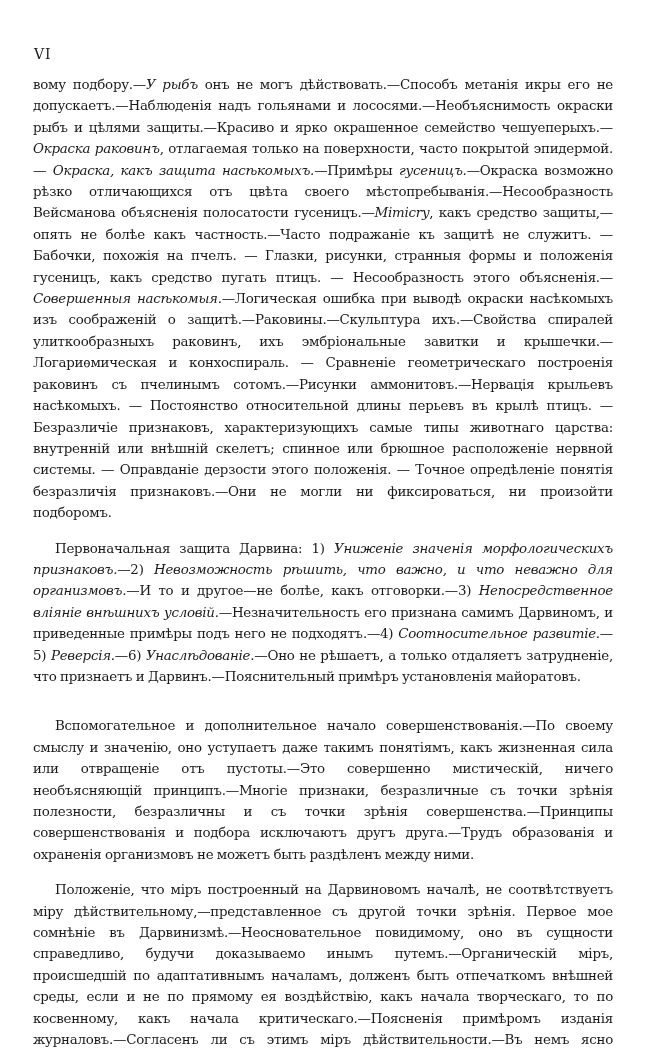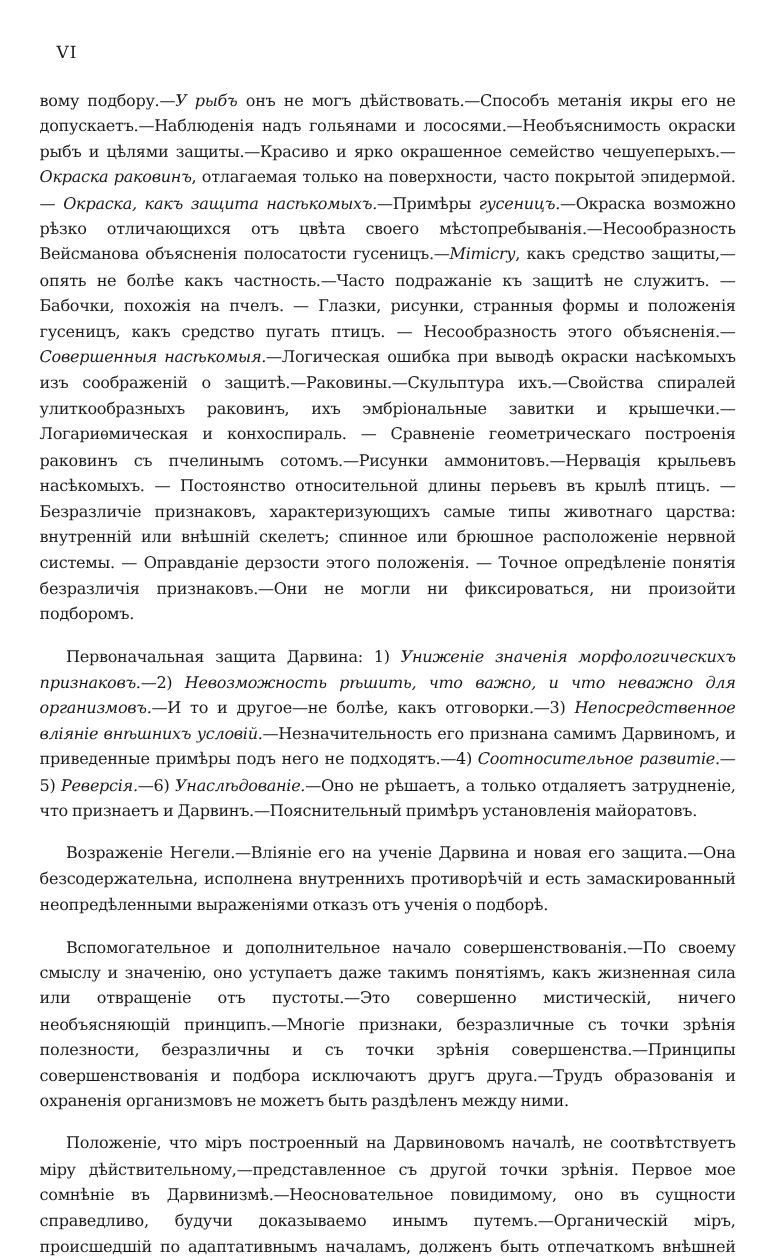--- a/index.html
+++ b/index.html
@@ -2,22 +2,22 @@
 <html><head>
 <meta charset="utf-8">
 <style>
   html, body { margin: 0; padding: 0; background: #ffffff; }
   body {
     width: 650px; height: 1048px; overflow: hidden; position: relative;
     font-family: "DejaVu Serif", "Liberation Serif", serif;
     color: #1a1a1a;
   }
   .page-number {
-    position: absolute; left: 34px; top: 36px;
-    font-size: 14px; letter-spacing: 1px; margin-left: 13px;
+    position: absolute; left: 34px; top: 46px;
+    font-size: 14px; letter-spacing: 1px;
   }
   .content {
     position: absolute; left: 33px; top: 74px; width: 580px;
   }
   .para {
     margin: 0;
     font-size: 13.4px;
     line-height: 21.4px;
     text-align: justify;
     letter-spacing: -0.25px;
@@ -31,19 +31,18 @@
 </head>
 <body>
 
 <div class="page-number">VI</div>
 
 <div class="content">
   <p class="para"><span>вому подбору.—</span><span class="i">У рыбъ</span><span> онъ не могъ дѣйствовать.—Способъ метанія икры его не допускаетъ.—Наблюденія надъ гольянами и лососями.—Необъяснимость окраски рыбъ и цѣлями защиты.—Красиво и ярко окрашенное семейство чешуеперыхъ.—</span><span class="i">Окраска раковинъ</span><span>, отлагаемая только на поверхности, часто покрытой эпидермой. — </span><span class="i">Окраска, какъ защита насѣкомыхъ.</span><span>—Примѣры </span><span class="i">гусеницъ.</span><span>—Окраска возможно рѣзко отличающихся отъ цвѣта своего мѣстопребыванія.—Несообразность Вейсманова объясненія полосатости гусеницъ.—</span><span class="i">Mimicry</span><span>, какъ средство защиты,—опять не болѣе какъ частность.—Часто подражаніе къ защитѣ не служитъ. — Бабочки, похожія на пчелъ. — Глазки, рисунки, странныя формы и положенія гусеницъ, какъ средство пугать птицъ. — Несообразность этого объясненія.—</span><span class="i">Совершенныя насѣкомыя.</span><span>—Логическая ошибка при выводѣ окраски насѣкомыхъ изъ соображеній о защитѣ.—</span><span class="b">Раковины.</span><span>—Скульптура ихъ.—Свойства спиралей улиткообразныхъ раковинъ, ихъ эмбріональные завитки и крышечки.—Логариѳмическая и конхоспираль. — Сравненіе геометрическаго построенія раковинъ съ пчелинымъ сотомъ.—Рисунки аммонитовъ.—</span><span class="b">Нервація крыльевъ насѣкомыхъ. — Постоянство относительной длины перьевъ въ крылѣ птицъ. — Безразличіе признаковъ, характеризующихъ самые типы животнаго царства:</span><span> внутренній или внѣшній скелетъ; спинное или брюшное расположеніе нервной системы. — Оправданіе дерзости этого положенія. — Точное опредѣленіе понятія безразличія признаковъ.—Они не могли ни фиксироваться, ни произойти подборомъ.</span></p>
   <div class="gap"></div>
   <p class="para indent"><span class="b">Первоначальная защита Дарвина:</span><span> 1) </span><span class="i">Униженіе значенія морфологическихъ признаковъ.</span><span>—2) </span><span class="i">Невозможность рѣшить, что важно, и что неважно для организмовъ.</span><span>—И то и другое—не болѣе, какъ отговорки.—3) </span><span class="i">Непосредственное вліяніе внѣшнихъ условій.</span><span>—Незначительность его признана самимъ Дарвиномъ, и приведенные примѣры подъ него не подходятъ.—4) </span><span class="i">Соотносительное развитіе.</span><span>—5) </span><span class="i">Реверсія.</span><span>—6) </span><span class="i">Унаслѣдованіе.</span><span>—Оно не рѣшаетъ, а только отдаляетъ затрудненіе, что признаетъ и Дарвинъ.—Пояснительный примѣръ установленія майоратовъ.</span></p>
   <div class="gap"></div>
-  <p class="para indent"><span class="b">Возраженіе Негели.—Вліяніе его на ученіе Дарвина и новая его защита.</span><span>—Она безсодержательна, исполнена внутреннихъ противорѣчій и есть замаскированный неопредѣленными выраженіями отказъ отъ ученія о подборѣ.</span></p>
   <div class="gap"></div>
   <p class="para indent"><span class="b">Вспомогательное и дополнительное начало совершенствованія.</span><span>—По своему смыслу и значенію, оно уступаетъ даже такимъ понятіямъ, какъ жизненная сила или отвращеніе отъ пустоты.—Это совершенно мистическій, ничего необъясняющій принципъ.—Многіе признаки, безразличные съ точки зрѣнія полезности, безразличны и съ точки зрѣнія совершенства.—Принципы совершенствованія и подбора исключаютъ другъ друга.—Трудъ образованія и охраненія организмовъ не можетъ быть раздѣленъ между ними.</span></p>
   <div class="gap"></div>
   <p class="para indent"><span class="b">Положеніе, что міръ построенный на Дарвиновомъ началѣ, не соотвѣтствуетъ міру дѣйствительному,—представленное съ другой точки зрѣнія.</span><span> Первое мое сомнѣніе въ Дарвинизмѣ.—Неосновательное повидимому, оно въ сущности справедливо, будучи доказываемо инымъ путемъ.—Органическій міръ, происшедшій по адаптативнымъ началамъ, долженъ быть отпечаткомъ внѣшней среды, если и не по прямому ея воздѣйствію, какъ начала творческаго, то по косвенному, какъ начала критическаго.—Поясненія примѣромъ изданія журналовъ.—Согласенъ ли съ этимъ міръ дѣйствительности.—Въ немъ ясно выражено преобладаніе начала морфологическаго.—Почему дѣленіе и группировка организмовъ по приноровительнымъ типамъ представляется намъ нелѣпымъ.—Единственное возможно возраженіе противъ моего довода.—Опроверженіе его прямое и сравненіемъ съ типами климатовъ.</span></p>
 
 </div>
 
 </body></html>

